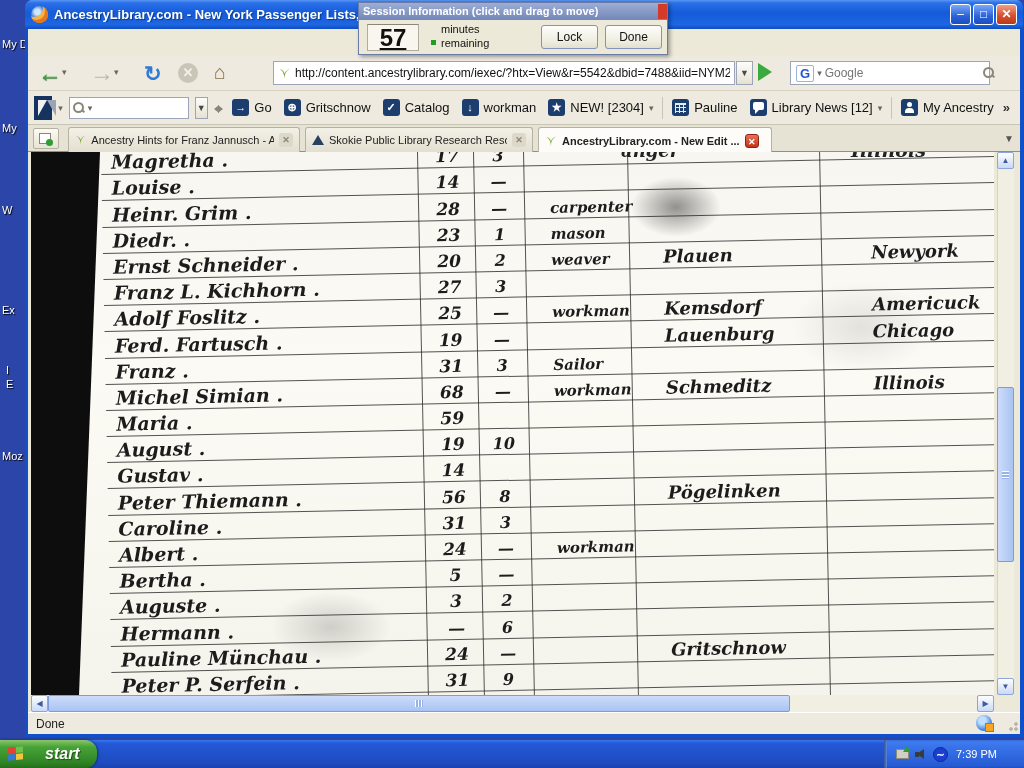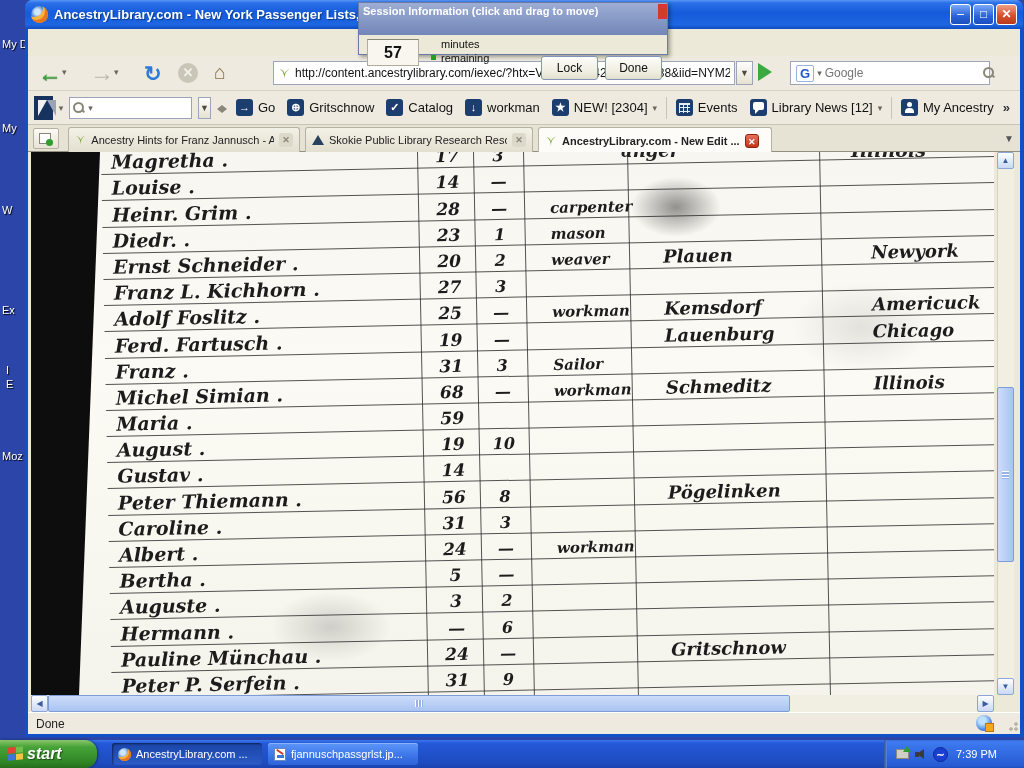--- a/index.html
+++ b/index.html
@@ -20,30 +20,30 @@
              background:radial-gradient(circle at 38% 35%, #cfe6ff 0 18%, #3d7bd0 45%, #1b4fa0 70%);
              box-shadow:inset -3px -3px 0 0 #e8761a, inset -5px -6px 0 0 #f9b341; }
   .winbtns { margin-left:auto; display:flex; gap:2px; }
   .wbtn { width:21px; height:21px; border:1px solid #fff; border-radius:3px; color:#fff; font-size:12px; line-height:18px; text-align:center;
           background:linear-gradient(180deg,#7aa8f8,#2a62d8 60%,#1b4fc0); }
   .wbtn.close { background:linear-gradient(180deg,#f0a088,#d8502e 55%,#b83a1c); font-weight:bold; }
 
   
   .session { position:absolute; left:330px; top:2px; width:310px; height:53px; background:#ece9d8;
              border:1px solid #6a7ba8; box-shadow:2px 2px 4px rgba(0,0,0,.35); z-index:50; }
-  .session-title { height:32px; background:linear-gradient(180deg,#9dadd4,#7287b8); color:#fff; font-size:11px; font-weight:bold;
+  .session-title { height:17px; background:linear-gradient(180deg,#9dadd4,#7287b8); color:#fff; font-size:11px; font-weight:bold;
                    padding:2px 4px; white-space:nowrap; }
   .session-red { position:absolute; right:0; top:1px; width:9px; height:15px; background:#d23a2a; }
   .session-body { position:relative; height:35px; }
   .min-box { position:absolute; left:8px; top:4px; width:52px; height:27px; background:#f8f6ee; border:1px solid #b0ad9e;
-             border-top-color:#8a8778; font-size:16px; font-weight:bold; text-align:center; line-height:26px; color:#111; }
+             border-top-color:#8a8778; font-size:24px; font-weight:bold; text-align:center; line-height:26px; color:#111;text-decoration:underline; }
   .green-dot { position:absolute; left:72px; top:20px; width:5px; height:5px; background:#1f9e1f; }
   .min-cap { position:absolute; left:82px; top:2px; width:90px; text-align:left; font-size:11px; color:#111; line-height:14px; }
   .sbtn { position:absolute; top:5px; width:57px; height:24px; font-size:12px; color:#111; text-align:center; line-height:22px;
-          background:linear-gradient(180deg,#fdfdfb,#efede0 70%,#e2dfcd); border:1px solid #8294bb; border-radius:3px;margin-top:16px; }
+          background:linear-gradient(180deg,#fdfdfb,#efede0 70%,#e2dfcd); border:1px solid #8294bb; border-radius:3px; }
 
   
   .menubar { position:absolute; left:0; right:0; top:29px; height:27px; background:#eeeadf; border-bottom:1px solid #d6d2c2;
              display:flex; align-items:center; gap:0; padding-left:10px; }
   .menu-item { font-size:12px; color:#1a1a1a; padding:4px 10px; }
   .throbber { position:absolute; right:8px; top:6px; width:14px; height:14px; border:2px dotted #b0aca0; border-radius:50%; }
 
   
   .navbar { position:absolute; left:0; right:0; top:56px; height:35px; background:#eeeadf; border-bottom:1px solid #d6d2c2; }
   .nav-ic { position:absolute; top:4px; text-align:center; }
@@ -156,21 +156,21 @@
   .grip { position:absolute; right:2px; bottom:3px; width:12px; height:12px;
           background:radial-gradient(circle at 10px 10px,#b8b4a6 0 1.5px,transparent 2px),
                      radial-gradient(circle at 10px 5px,#b8b4a6 0 1.5px,transparent 2px),
                      radial-gradient(circle at 5px 10px,#b8b4a6 0 1.5px,transparent 2px); }
 
   
   .taskbar { position:absolute; left:0; bottom:0; width:1024px; height:28px;
              background:linear-gradient(180deg,#3a77ee 0%,#2458d8 12%,#1e4cc0 80%,#1a43ae 100%); }
   .startbtn { position:absolute; left:0; top:0; width:97px; height:28px; border-radius:0 12px 12px 0;
               background:linear-gradient(180deg,#8cc56a 0%,#47a338 25%,#2f8424 80%,#256d1c 100%);
-              display:flex; align-items:center; gap:4px; padding-left:8px; box-shadow:1px 0 3px rgba(0,0,0,.4); }
+              display:flex; align-items:center; gap:22px; padding-left:8px; box-shadow:1px 0 3px rgba(0,0,0,.4); }
   .start-label { color:#fff; font-size:16px; font-weight:bold; font-style:italic; text-shadow:1px 1px 1px #1d4d14; }
   .xpflag { width:15px; height:14px; display:grid; grid-template-columns:7px 7px; grid-template-rows:6px 6px; gap:1px; transform:skewY(-6deg); }
   .xpflag span:nth-child(1){background:#e34234;} .xpflag span:nth-child(2){background:#6fbf4a;}
   .xpflag span:nth-child(3){background:#3b77d8;} .xpflag span:nth-child(4){background:#f4c63f;}
   .task { position:absolute; top:3px; height:22px; width:150px; border-radius:3px; display:flex; align-items:center; gap:5px;
           padding:0 6px; color:#fff; font-size:11px; white-space:nowrap; overflow:hidden; }
   .task.active { left:112px; background:linear-gradient(180deg,#1a44a8,#2b5bc6); box-shadow:inset 1px 1px 2px rgba(0,0,0,.5); }
   .task.idle { left:268px; background:linear-gradient(180deg,#5d97f8,#3a74e8 60%,#2f63d8); box-shadow:inset 0 1px 0 #8ab4fa; }
   .ff-mini { width:13px; height:13px; border-radius:50%; flex:0 0 auto;
              background:radial-gradient(circle at 38% 35%, #cfe6ff 0 20%, #3d7bd0 55%);
@@ -263,21 +263,21 @@
         <span>workman</span>
       </div>
     <div class="lib-item">
         <span class="nicon">★</span>
         <span>NEW! [2304]</span>
         <span class="drop-sm" style="vertical-align:0">▾</span>
       </div>
     <div class="vsep"></div>
     <div class="lib-item">
         <span class="nicon cal"></span>
-        <span>Events</span>
+        <span>Pauline</span>
       </div>
     <div class="lib-item">
         <span class="nicon bubble"></span>
         <span>Library News [12]</span>
         <span class="drop-sm" style="vertical-align:0">▾</span>
       </div>
     <div class="vsep"></div>
     <div class="lib-item">
         <span class="nicon person"></span>
         <span>My Ancestry</span>
@@ -537,27 +537,19 @@
 <div class="taskbar">
   <div class="startbtn">
     <div class="xpflag">
         <span></span>
         <span></span>
         <span></span>
         <span></span>
       </div>
     <span class="start-label">start</span>
   </div>
-  <div class="task active">
-    <div class="ff-mini"></div>
-    <span>AncestryLibrary.com ...</span>
-  </div>
-  <div class="task idle">
-    <div class="img-mini"></div>
-    <span>fjannuschpassgrlst.jp...</span>
-  </div>
   <div class="tray">
     <div class="net-ico"></div>
     <div class="vol-ico"></div>
     <div class="sig-ico">∼</div>
     <span class="tray-time">7:39 PM</span>
   </div>
 </div>
 
 </body></html>

